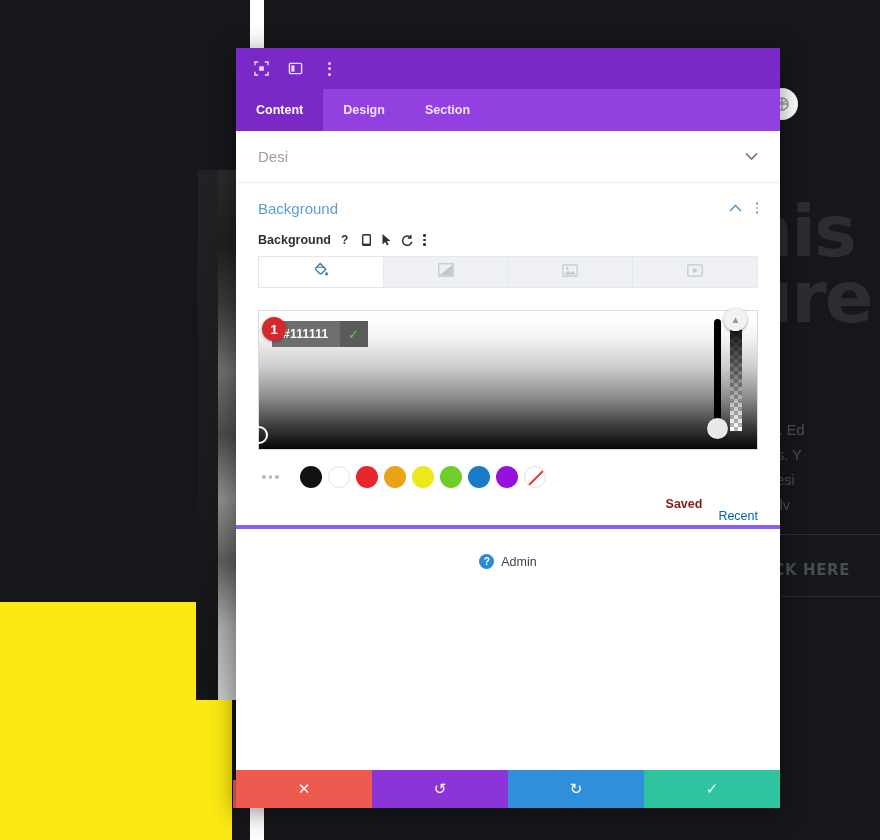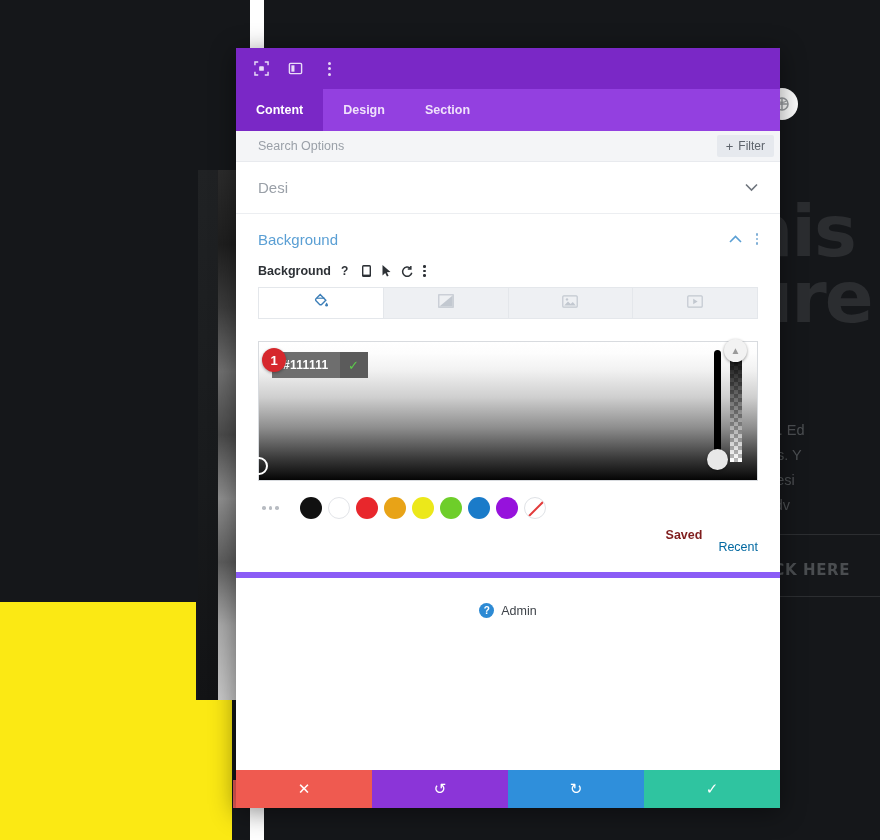--- a/index.html
+++ b/index.html
@@ -129,21 +129,21 @@
 
   .modal-body { flex: 1 1 auto; overflow: hidden; background: #fff; }
 
   .acc-row {
     height: 52px; display: flex; align-items: center;
     padding: 0 22px; border-bottom: 1px solid #eceef1; cursor: pointer;
   }
   .acc-title { flex: 1; font-size: 15px; color: #9aa0a8; }
   .chev { color: #6f757d; font-size: 12px; }
 
-  .section-open { border-bottom: 6px solid #8b5cf6; padding-bottom: 18px; }
+  .section-open { border-bottom: 4px solid #8b5cf6; padding-bottom: 2px; }
   .section-head {
     height: 50px; display: flex; align-items: center; padding: 0 22px; cursor: pointer;
   }
   .section-head .acc-title { color: #5a9fd4; font-size: 15px; }
   .section-head-icons { display: flex; align-items: center; gap: 14px; }
   .mini-kebab { display: flex; flex-direction: column; gap: 2px; }
   .mini-kebab i { width: 2.5px; height: 2.5px; border-radius: 50%; background: #7eaed6; display: block; }
 
   .field-label-row {
     display: flex; align-items: center; gap: 9px; padding: 0 22px 9px 22px;
@@ -339,27 +339,20 @@
         </span>
       </div>
     </div>
 
     <div class="tabs">
       <div class="tab active">Content</div>
       <div class="tab">Design</div>
       <div class="tab">Section</div>
     </div>
 
-    <div class="search-row">
-      <input class="search-input" type="text" placeholder="Search Options" style="">
-      <div class="filter-btn">
-        <span class="filter-plus">+</span>
-        <span>Filter</span>
-      </div>
-    </div>
 
     <div class="modal-body">
 
       <div class="acc-row">
         <div class="acc-title">Desi</div>
         <span class="chev">
           <svg width="13" height="9" viewBox="0 0 13 9" aria-hidden="true">
             <path d="M1 1.5 L6.5 7 L12 1.5" fill="none" stroke="#6f757d" stroke-width="1.6"></path>
           </svg>
         </span>

